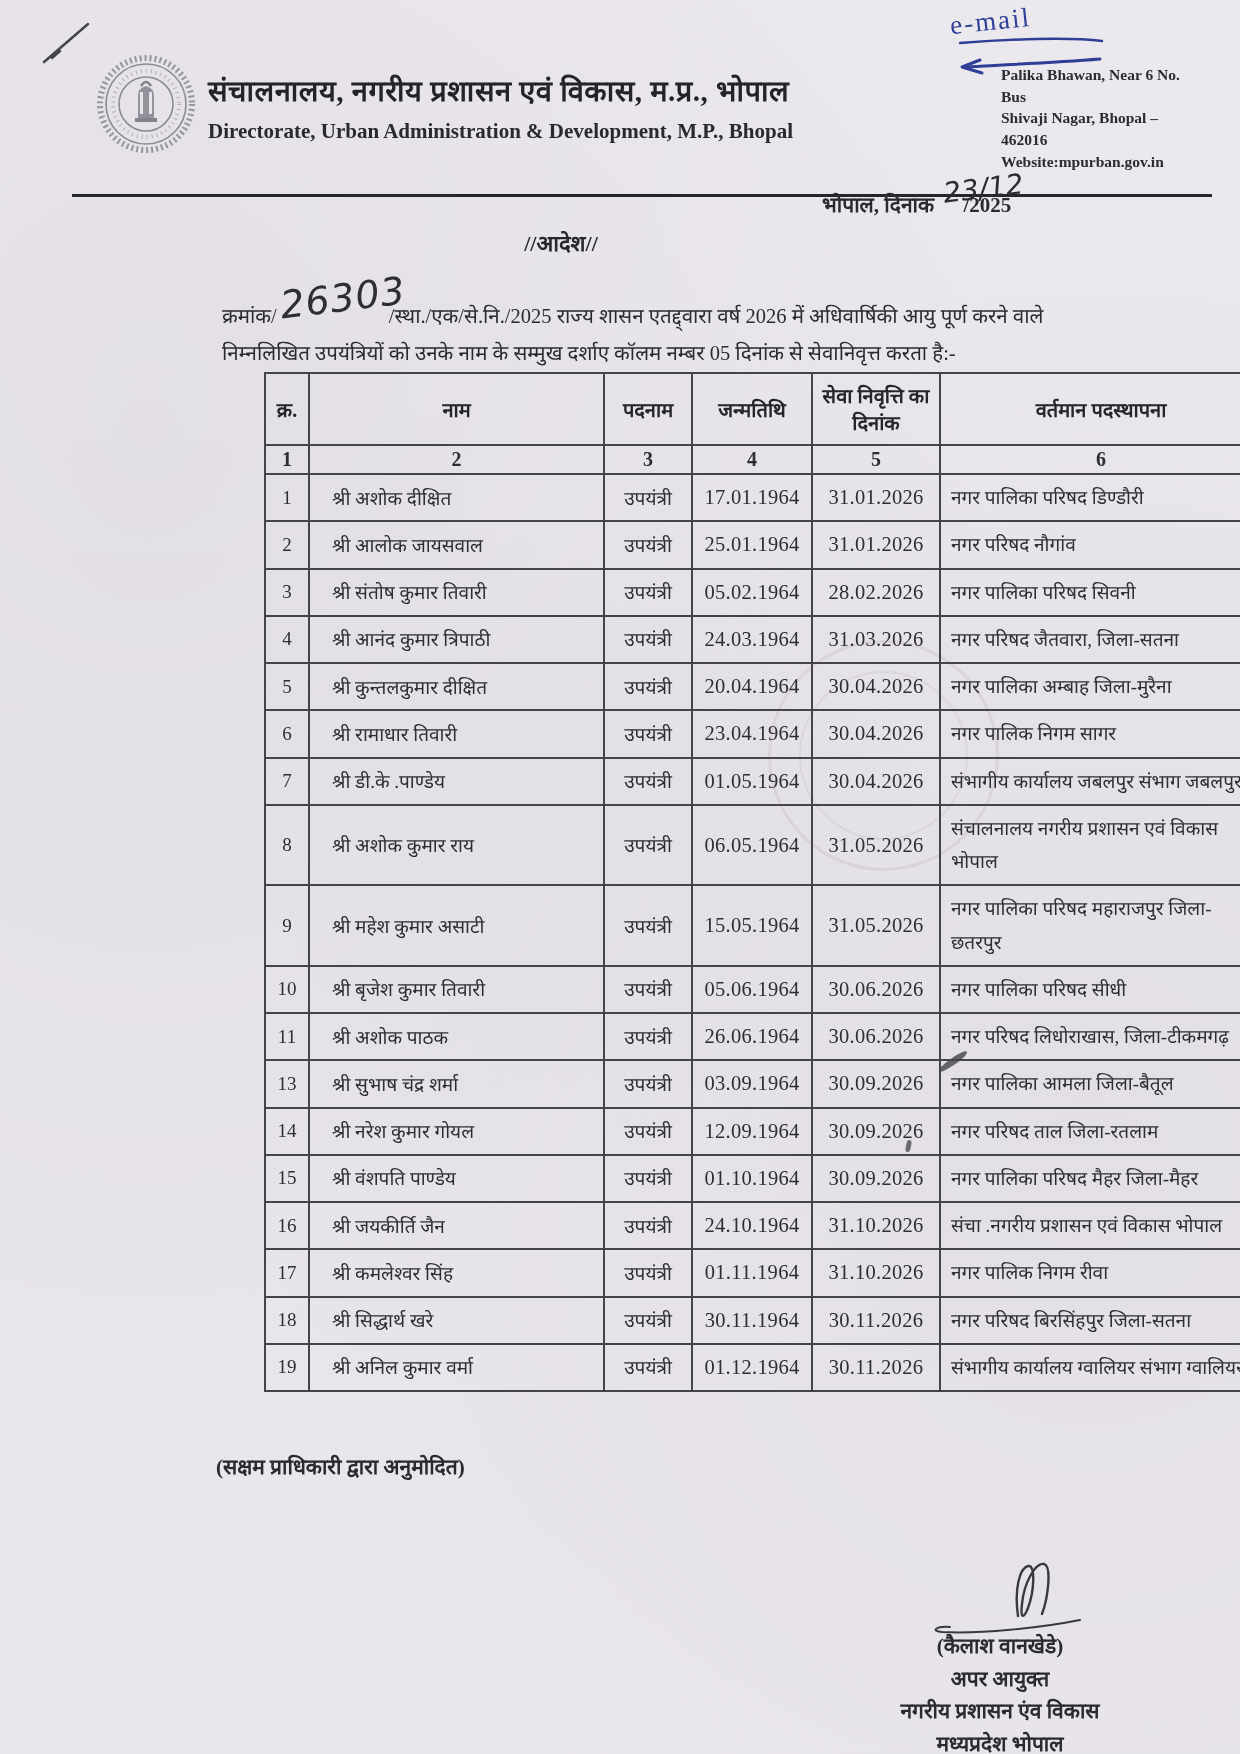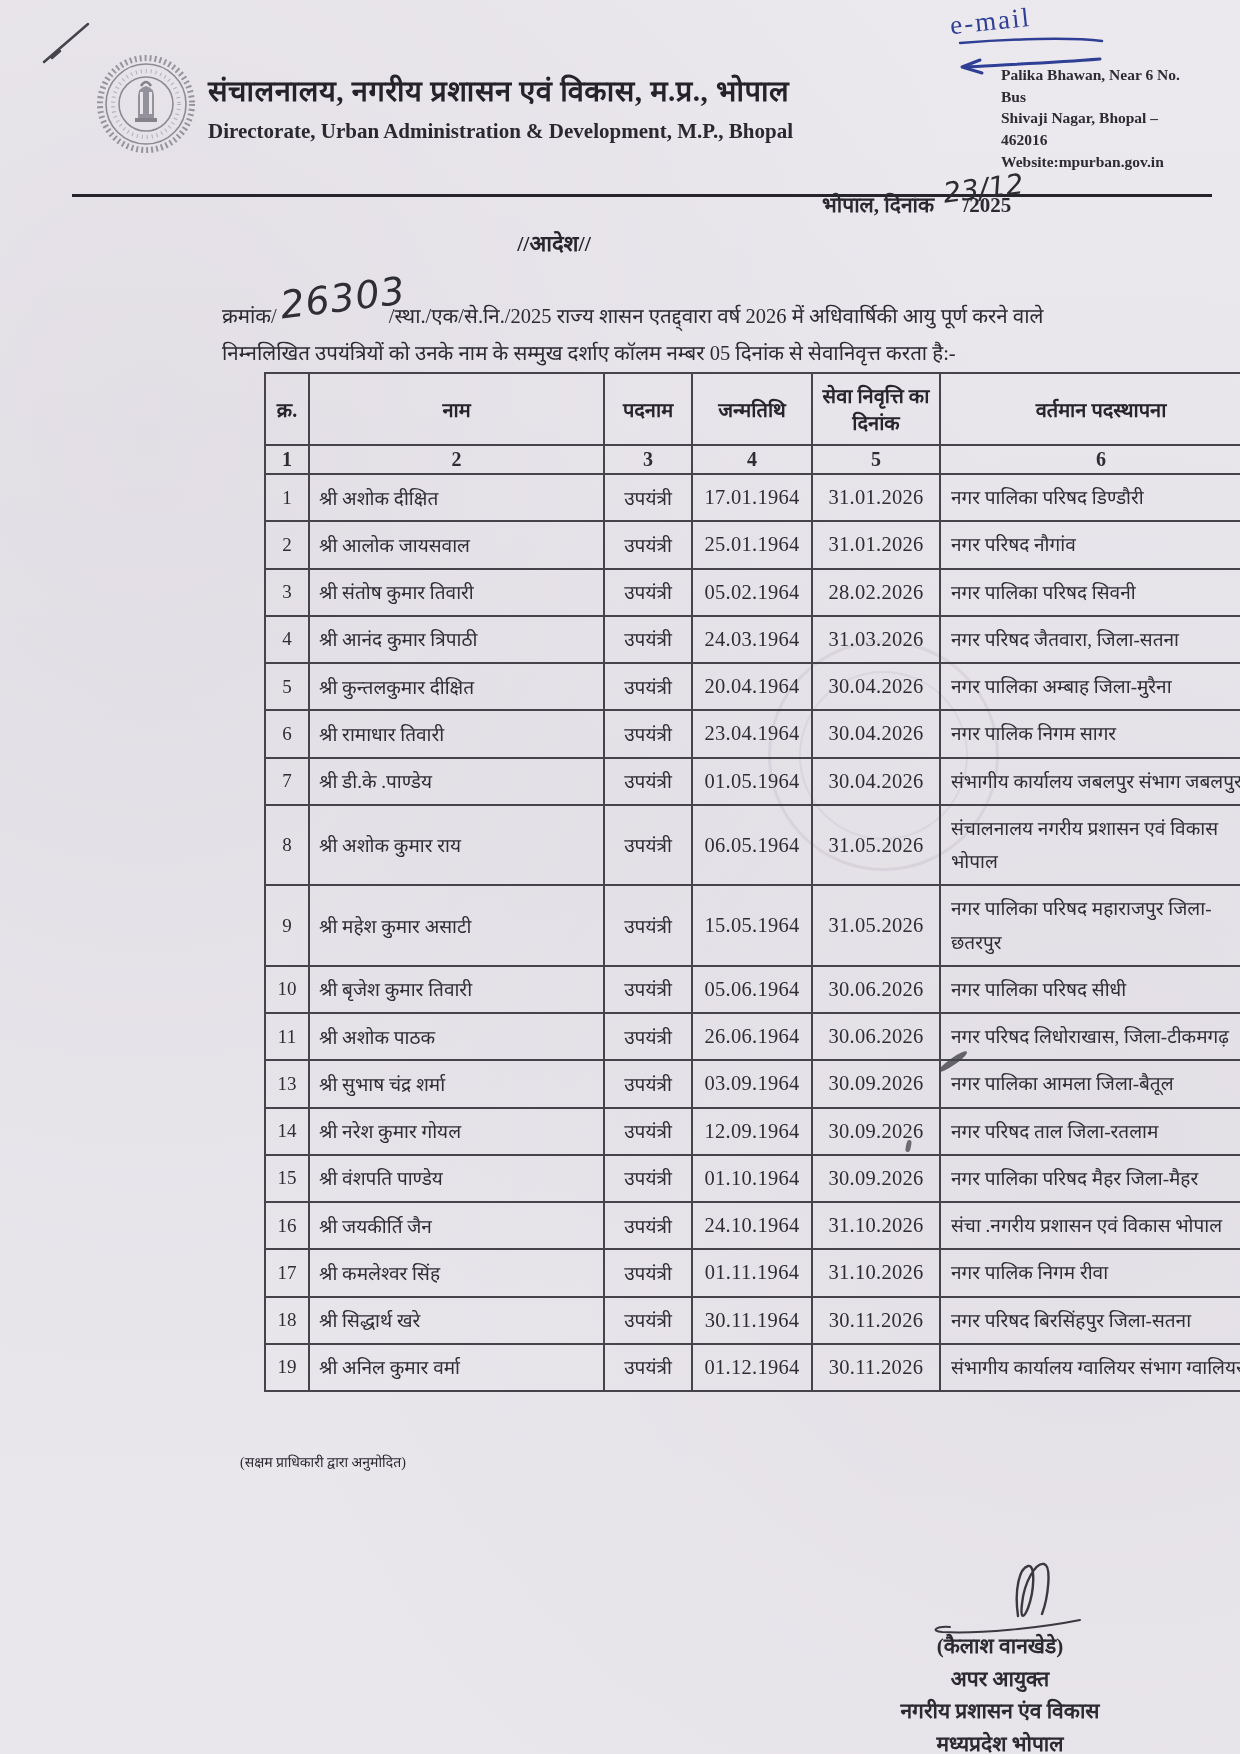--- a/index.html
+++ b/index.html
@@ -23,38 +23,38 @@
   .org-en{font-size:21px;font-weight:bold;color:#2a2930;margin-top:10px;}
   .hdr-addr{flex:0 0 205px;font-size:15.5px;font-weight:bold;line-height:1.4;color:#2d2c32;padding-top:12px;}
   .rule{position:absolute;top:194px;left:72px;right:28px;border-top:3px solid #26252b;}
   .corner-mark{position:absolute;top:18px;left:38px;width:60px;height:48px;}
   .email-note{position:absolute;top:6px;left:950px;width:160px;color:#2f3f96;}
   .email-note .txt{font-size:27px;transform:rotate(-6deg);display:inline-block;letter-spacing:2px;}
   
   .date-line{position:absolute;top:190px;left:822px;font-size:21px;font-weight:bold;color:#2b2a30;}
   .date-hand{position:absolute;top:-18px;left:121px;font-size:28px;font-weight:normal;color:#2c2c31;transform:rotate(-7deg);font-style:italic;font-family:"DejaVu Sans",sans-serif;}
   .date-year{margin-left:24px;font-family:Liberation Serif, serif;}
-  .order-title{position:absolute;top:227px;left:0;width:1108px;text-align:center;font-size:22px;font-weight:bold;color:#28272d;}
+  .order-title{position:absolute;top:227px;left:7px;width:1108px;text-align:center;font-size:22px;font-weight:bold;color:#28272d;}
   
   .ref-para{position:absolute;top:298px;left:222px;right:58px;font-size:20.5px;line-height:1.8;color:#2b2a31;}
   .ref-num-hand{position:absolute;top:-34px;left:58px;font-size:38px;color:#2e2e34;transform:rotate(-7deg);font-style:italic;font-family:"DejaVu Sans",sans-serif;letter-spacing:1px;}
   .ref-gap{display:inline-block;width:112px;}
   
   .tbl-wrap{position:absolute;top:372px;left:218px;margin-left:46px;}
   table{border-collapse:collapse;table-layout:fixed;width:997px;background:transparent;}
   th,td{border:2px solid #45444b;font-size:19px;padding:6px 4px;vertical-align:middle;word-wrap:break-word;}
   th{font-size:20px;font-weight:bold;color:#26252b;padding:8px 4px;}
   .num-row td{font-size:20px;font-weight:bold;text-align:center;padding:2px 4px;}
   .c-sn{text-align:center;}
-  .c-name{text-align:left;padding-left:9px;}
+  .c-name{text-align:left;padding-left:22px;}
   .c-designation{text-align:center;}
   .c-dob,.c-retirement_date{text-align:center;font-size:20.5px;letter-spacing:.3px;}
   .c-posting{text-align:left;padding-left:10px;line-height:1.75;}
   
-  .approval-note{position:absolute;top:1452px;left:240px;font-size:14px;font-weight:normal;color:#2a2930;}
+  .approval-note{position:absolute;top:1452px;left:216px;font-size:21px;font-weight:bold;color:#2a2930;}
   .sig-block{position:absolute;top:1558px;left:790px;width:420px;text-align:center;font-weight:bold;color:#2b2a30;}
   .sig-block .sig-svg{display:block;margin:0 auto -6px auto;}
   .sig-line{font-size:21px;line-height:1.55;}
   
   .stamp-ghost{position:absolute;top:640px;left:768px;width:225px;height:225px;border:3px solid rgba(140,110,150,0.12);border-radius:50%;}
   .stamp-ghost::after{content:"";position:absolute;inset:28px;border:2px solid rgba(140,110,150,0.10);border-radius:50%;}
   .ink-blot{position:absolute;top:1058px;left:936px;width:34px;height:7px;background:#3a3940;border-radius:50%;transform:rotate(-35deg);opacity:.75;}
   .ink-dot{position:absolute;top:1140px;left:906px;width:5px;height:12px;background:#3a3940;border-radius:40%;transform:rotate(12deg);opacity:.7;}
 </style>
 </head>

